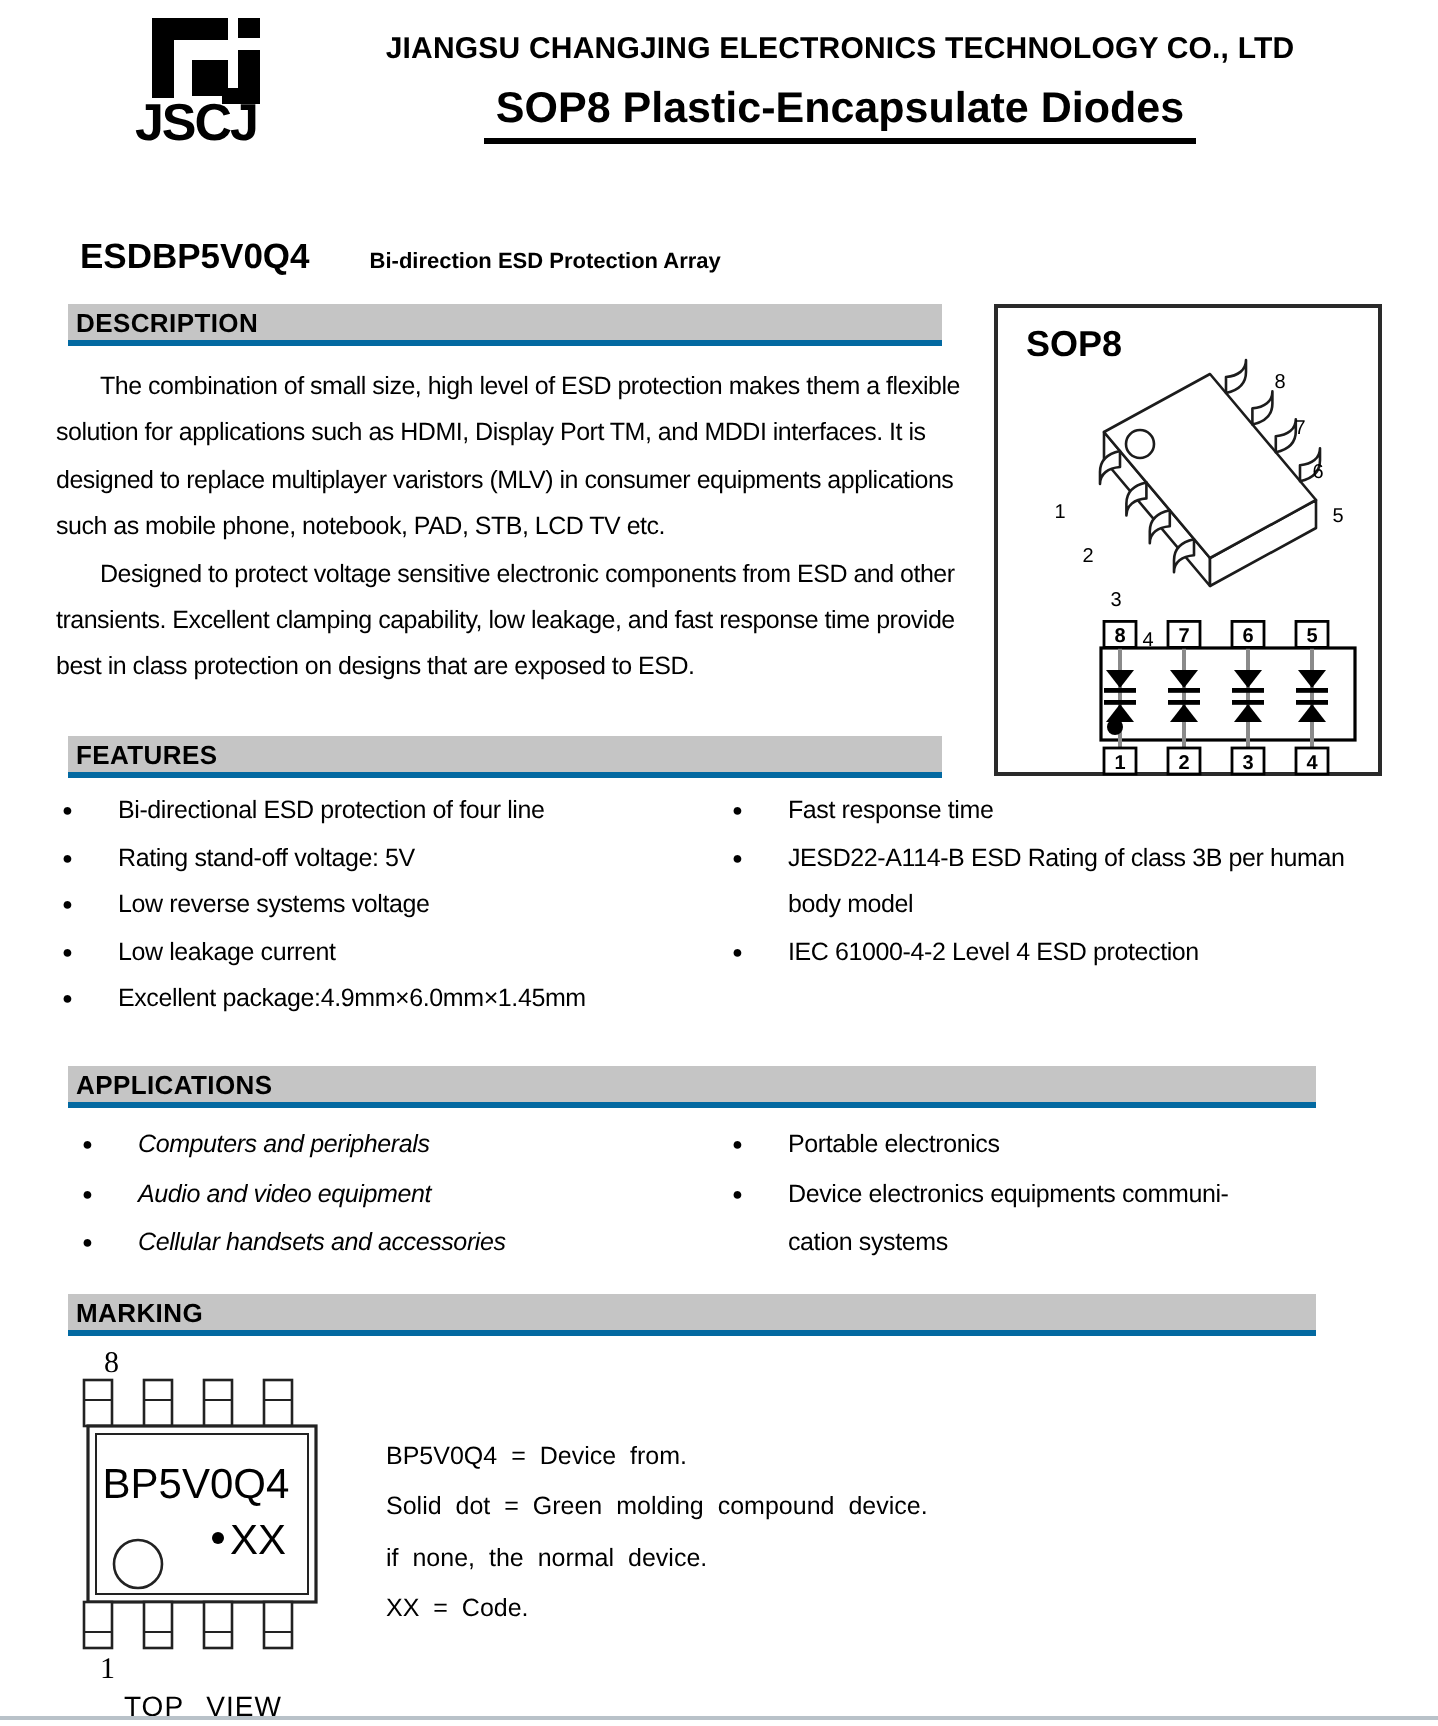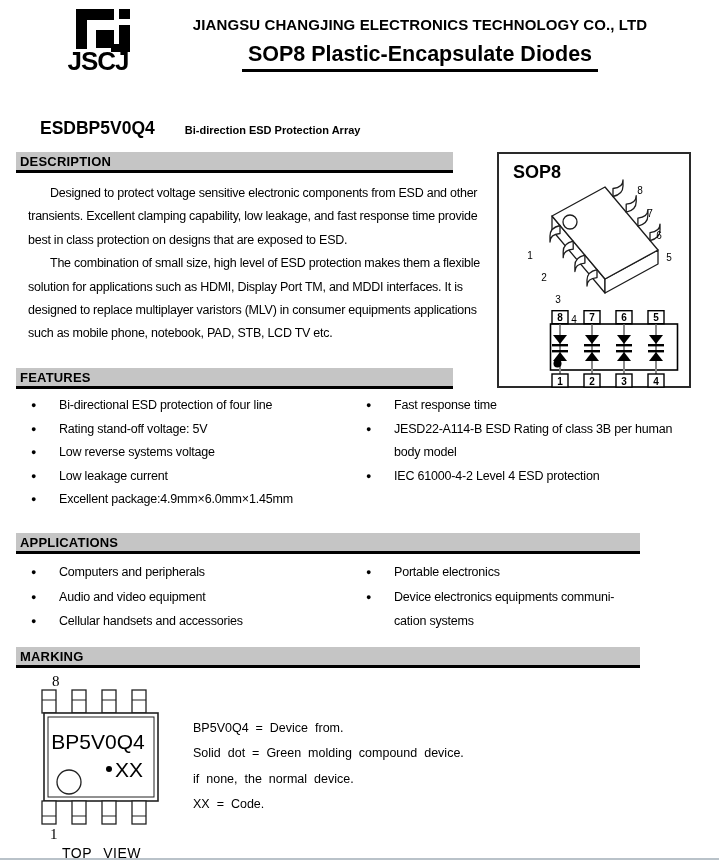--- a/index.html
+++ b/index.html
@@ -15,22 +15,22 @@
   .doc-title { margin-top:9px; }
   .doc-title span { display:inline-block; font-size:21.5px; font-weight:bold;
                     border-bottom:3px solid #000; padding:0 6px 2px 6px; }
 
   
   .part-row { position:absolute; left:28px; top:118px; display:flex; align-items:baseline;margin-left:12px; }
   .part-number { font-size:17.5px; font-weight:bold; }
   .part-subtitle { font-size:11px; font-weight:bold; margin-left:30px; }
 
   
-  .secbar { position:absolute; left:16px; height:21px; background:#c5c5c5;
-            border-bottom:3px solid #000000; font-size:13px; font-weight:bold;
+  .secbar { position:absolute; left:34px; height:21px; background:#c5c5c5;
+            border-bottom:3px solid #0369a1; font-size:13px; font-weight:bold;
             padding:2px 0 0 4px; letter-spacing:0.2px; }
   .secbar.narrow { width:437px; }
   .secbar.wide { width:624px; }
 
   
   .desc { position:absolute; left:28px; top:182px; width:465px;
           font-size:12.5px; line-height:23.4px; letter-spacing:-0.25px; }
   .desc p { text-indent:22px; }
 
   
@@ -81,22 +81,22 @@
 
   <div class="part-row">
     <span class="part-number">ESDBP5V0Q4</span>
     <span class="part-subtitle">Bi-direction ESD Protection Array</span>
   </div>
 
   <div class="secbar narrow" style="top:152px;">
     <span>DESCRIPTION</span>
   </div>
   <div class="desc">
+    <p>The combination of small size, high level of ESD protection makes them a flexible solution for applications such as HDMI, Display Port TM, and MDDI interfaces. It is designed to replace multiplayer varistors (MLV) in consumer equipments applications such as mobile phone, notebook, PAD, STB, LCD TV etc.</p>
     <p>Designed to protect voltage sensitive electronic components from ESD and other transients. Excellent clamping capability, low leakage, and fast response time provide best in class protection on designs that are exposed to ESD.</p>
-    <p>The combination of small size, high level of ESD protection makes them a flexible solution for applications such as HDMI, Display Port TM, and MDDI interfaces. It is designed to replace multiplayer varistors (MLV) in consumer equipments applications such as mobile phone, notebook, PAD, STB, LCD TV etc.</p>
   </div>
 
   <div class="sop8-box">
     <div class="sop8-label">SOP8</div>
 
     <svg class="svg-3d" width="194" height="150" viewBox="0 0 194 150">
       <g stroke="#1c1c1c" stroke-width="1.3" fill="#ffffff" stroke-linejoin="round">
 
         <polygon points="53,40 106,103 106,117 53,54"></polygon>
         <polygon points="106,103 159,74 159,88 106,117"></polygon>
@@ -204,21 +204,21 @@
   <ul class="blist" style="left:360px; top:394px; width:330px;">
     <li>Fast response time</li>
     <li>JESD22-A114-B ESD Rating of class 3B per human</li>
     <li class="cont">body model</li>
     <li>IEC 61000-4-2 Level 4 ESD protection</li>
   </ul>
 
   <div class="secbar wide" style="top:533px;">
     <span>APPLICATIONS</span>
   </div>
-  <ul class="blist" style="left:25px; top:560px; width:330px; line-height:24.5px;">
+  <ul class="blist" style="left:35px; top:560px; width:330px; line-height:24.5px;font-style:italic;">
     <li>Computers and peripherals</li>
     <li>Audio and video equipment</li>
     <li>Cellular handsets and accessories</li>
   </ul>
   <ul class="blist" style="left:360px; top:560px; width:320px; line-height:24.5px;">
     <li>Portable electronics</li>
     <li>Device electronics equipments communi-</li>
     <li class="cont">cation systems</li>
   </ul>
 

